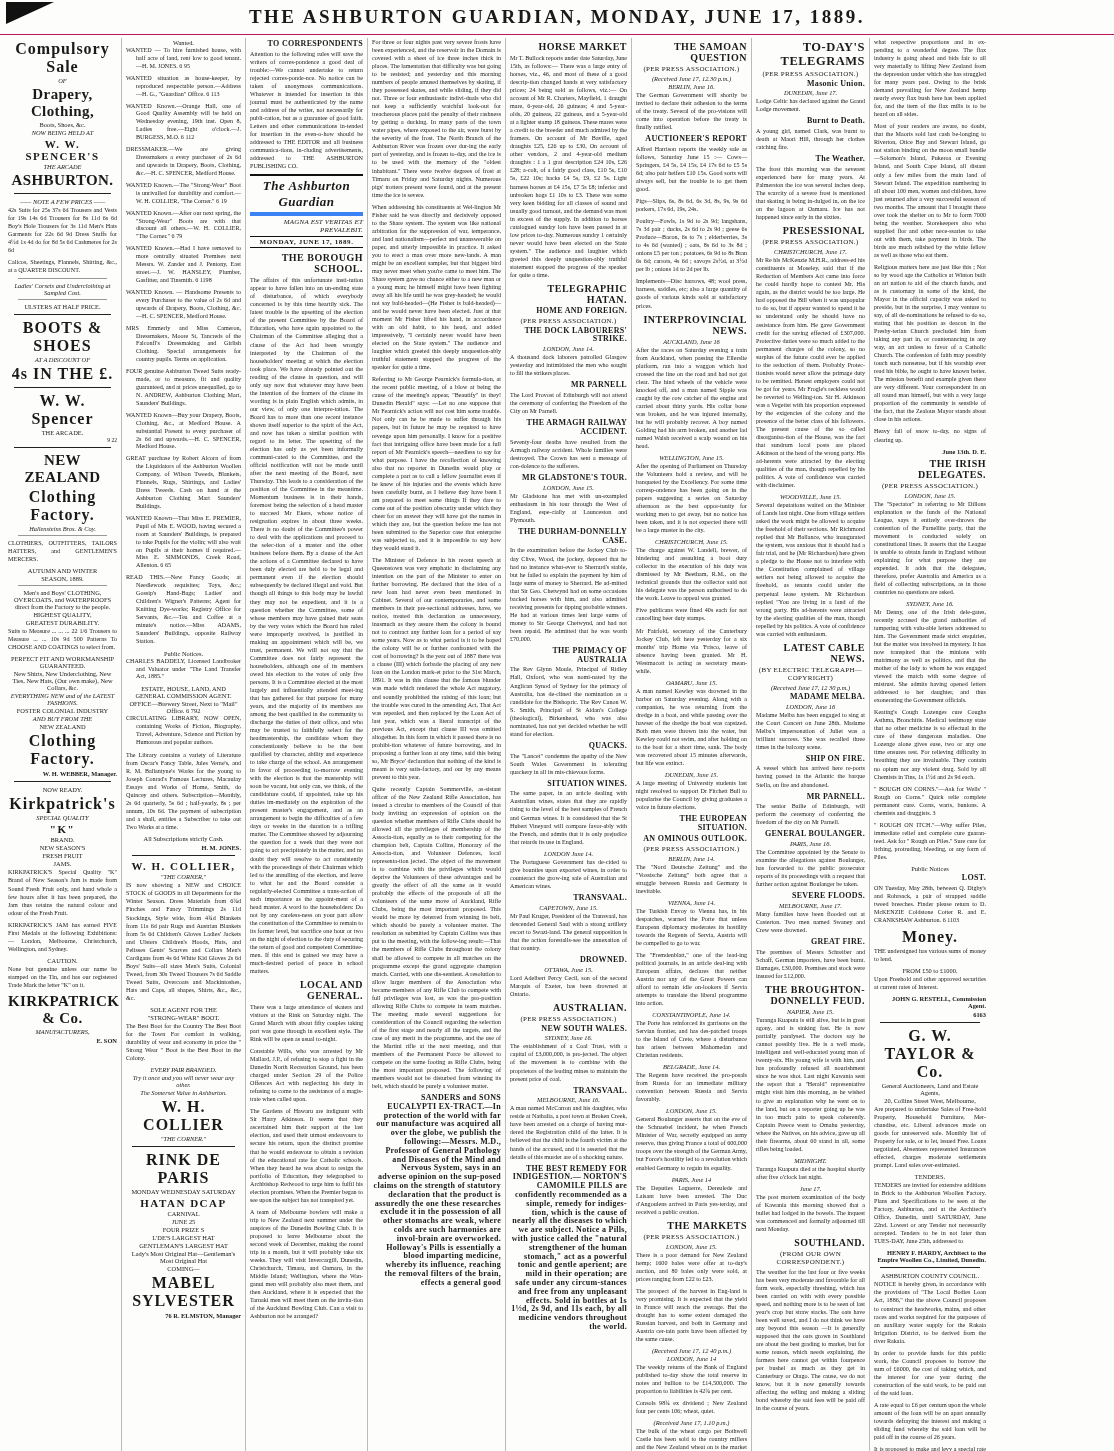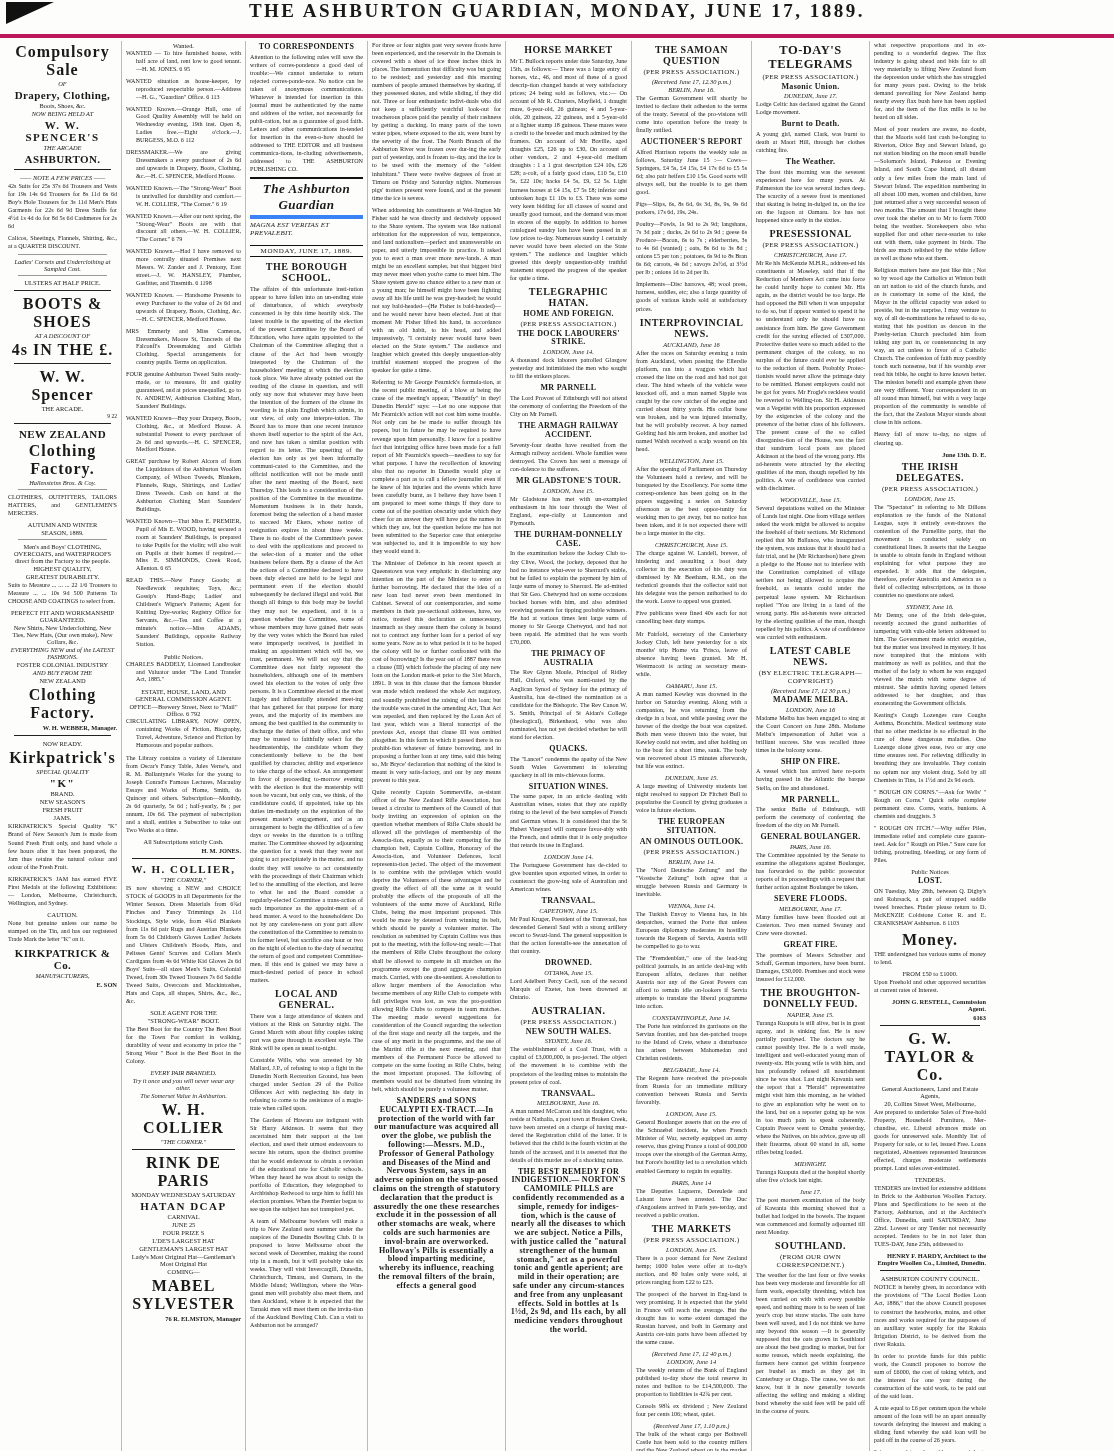--- a/index.html
+++ b/index.html
@@ -14,24 +14,24 @@
     min-height:1451px;
     position:relative;
     background:#fdfdfb;
     padding:0;
     box-sizing:border-box;
   }
   
   .masthead{
     height:34px;
     display:flex;
-    align-items:flex-start;
+    align-items:center;
     justify-content:center;
     position:relative;
-    border-bottom:4px solid #be185d;
+    border-bottom:1px solid #be185d;
   }
   .masthead-title{
     font-family:"Liberation Serif", serif;
     font-size:19px;
     letter-spacing:2.5px;
     font-weight:bold;
     text-align:center;
     white-space:nowrap;
   }
   .flag{
@@ -62,54 +62,54 @@
   .c6{width:120px;}
   .c7{width:118px;}
   .c8{width:120px;}
   .rule{
     border-top:1px solid #222;
     margin:4px 6px;
     height:0;
   }
   .rule.thin{border-top:1px solid #999;margin:3px 10px;}
   .hd{
-    text-align:center;
+    text-align:right;
     font-weight:bold;
     letter-spacing:.5px;
     line-height:1.1;
   }
   .hd.lg{font-size:12.5px;margin:3px 0 1px;}
   .hd.md{font-size:10px;margin:3px 0 2px;}
   .hd.sm{font-size:8px;margin:2px 0 1px;letter-spacing:.3px;}
   .sub{
-    text-align:left;
+    text-align:right;
     font-size:7px;
     font-style:italic;
-    margin:1px 0 8px;
+    margin:1px 0 2px;
     letter-spacing:.2px;
   }
   .body{
     font-size:6.1px;
     line-height:1.32;
     text-align:justify;
     hyphens:auto;
     overflow-wrap:break-word;
     margin:0 0 4px 0;
   }
   .right{text-align:right;}
   .adtitle{
     text-align:center;
     font-weight:bold;
     font-size:8.5px;
     letter-spacing:.4px;
     margin:2px 0 1px;
   }
   .adtitle.big{font-size:16px;letter-spacing:1px;}
   .adtitle.huge{font-size:11px;letter-spacing:1.5px;}
-  .adtitle.mid{font-size:11px;}
+  .adtitle.mid{font-size:15px;}
   .adline{
     text-align:center;
     font-size:6.4px;
     margin:1px 0;
   }
   .adline.i{font-style:italic;}
   .sign{
     text-align:right;
     font-size:6.4px;
     margin-top:2px;
@@ -123,21 +123,21 @@
     text-align:center;
   }
   .gaz{
     font-size:13px;
     font-weight:bold;
     font-style:italic;
     letter-spacing:.5px;
   }
   .dateline{
     font-size:7px;
-    font-weight:normal;
+    font-weight:bold;
     text-align:center;
     letter-spacing:.6px;
     border-top:1px solid #111;
     border-bottom:1px solid #111;
     padding:1px 0;
     margin:2px 0 4px;
   }
   .telhead{
     font-size:7px;
     text-align:center;

